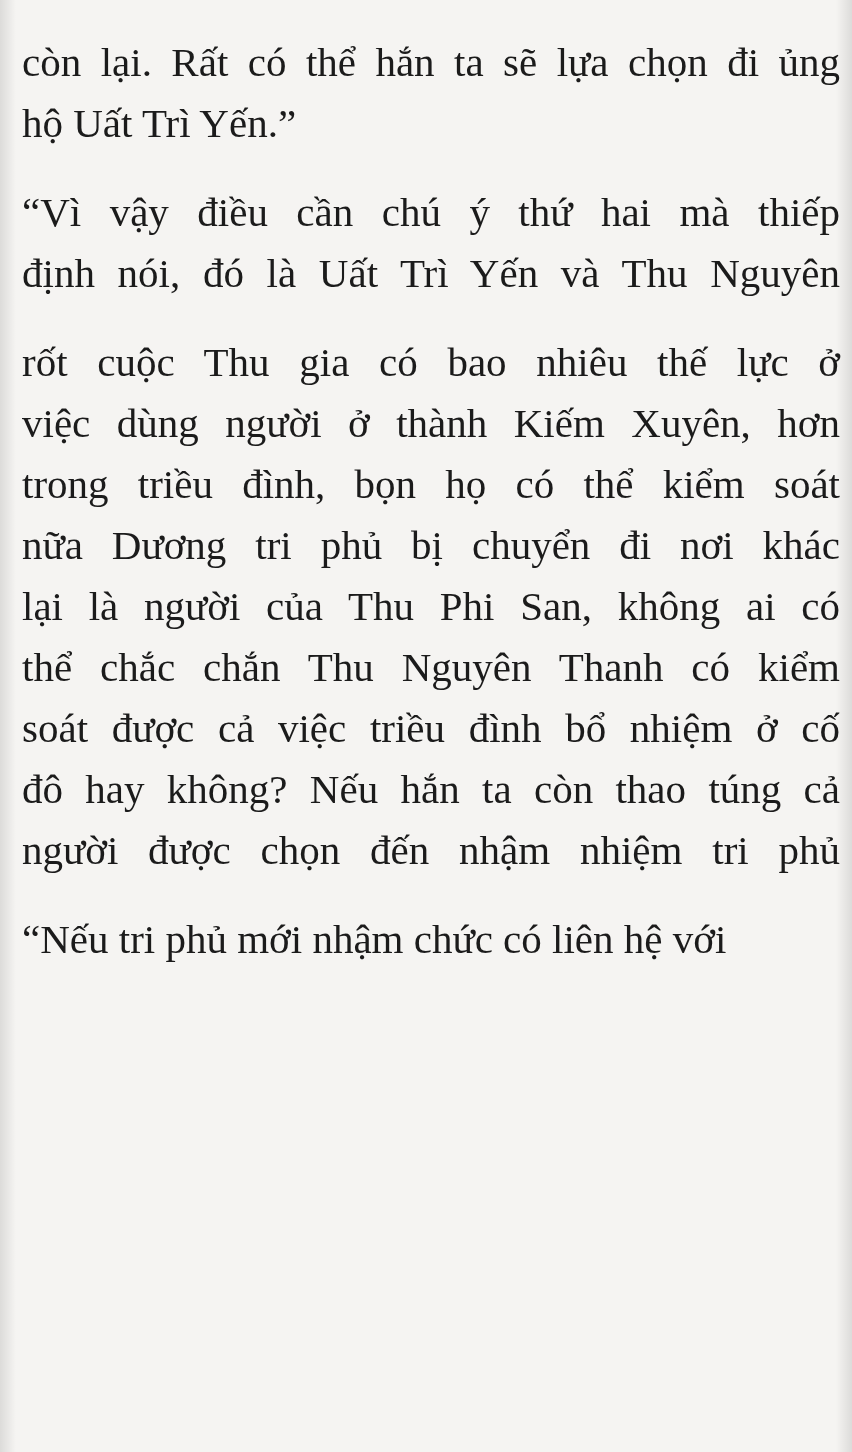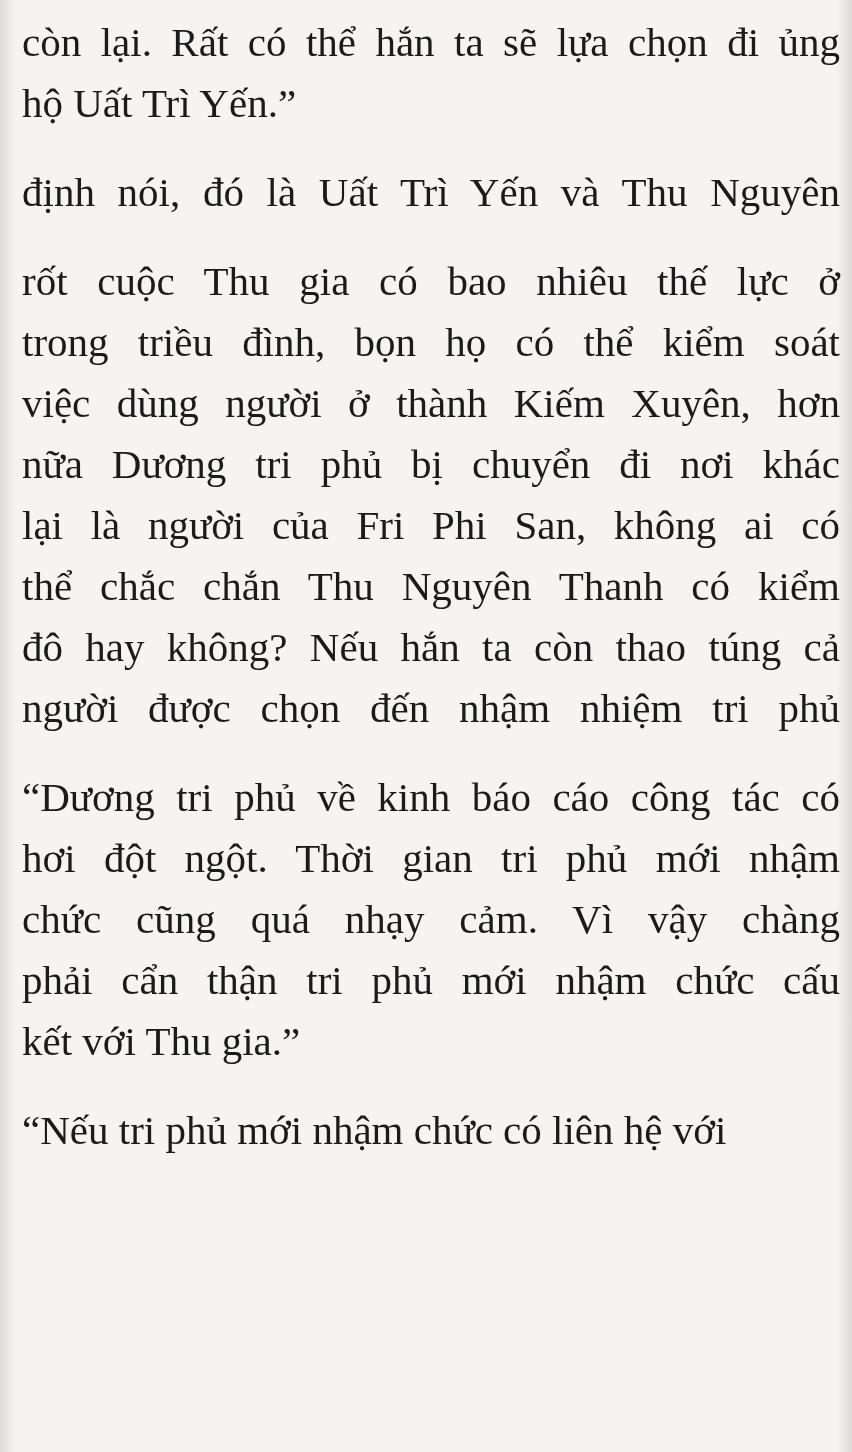--- a/index.html
+++ b/index.html
@@ -8,20 +8,21 @@
     height: 1452px;
     overflow: hidden;
     position: relative;
     background: #f5f4f2;
   }
   .page {
     position: absolute;
     inset: 0;
     box-sizing: border-box;
     padding: 12px 12px 0 22px;
+    margin-top: 20px;
   }
   .paragraph {
     margin: 0 0 28px 0;
     padding: 0;
   }
   .line {
     display: block;
     font-family: "Liberation Serif", "DejaVu Serif", serif;
     font-size: 41px;
     line-height: 61px;
@@ -50,36 +51,31 @@
 <div class="edge-shadow left"></div>
 <div class="edge-shadow right"></div>
 
 <div class="page">
   <div id="text-column" style="color: rgb(27, 27, 27);">
       <p class="paragraph">
         <span class="line">còn lại. Rất có thể hắn ta sẽ lựa chọn đi ủng</span>
         <span class="line last">hộ Uất Trì Yến.”</span>
       </p>
       <p class="paragraph">
+        <span class="line">“Vì vậy điều cần chú ý thứ hai mà thiếp</span>
         <span class="line">định nói, đó là Uất Trì Yến và Thu Nguyên</span>
       </p>
       <p class="paragraph">
         <span class="line">rốt cuộc Thu gia có bao nhiêu thế lực ở</span>
+        <span class="line">việc dùng người ở thành Kiếm Xuyên, hơn</span>
         <span class="line">trong triều đình, bọn họ có thể kiểm soát</span>
-        <span class="line">việc dùng người ở thành Kiếm Xuyên, hơn</span>
         <span class="line">nữa Dương tri phủ bị chuyển đi nơi khác</span>
-        <span class="line">lại là người của Fri Phi San, không ai có</span>
+        <span class="line">lại là người của Thu Phi San, không ai có</span>
         <span class="line">thể chắc chắn Thu Nguyên Thanh có kiểm</span>
+        <span class="line">soát được cả việc triều đình bổ nhiệm ở cố</span>
         <span class="line">đô hay không? Nếu hắn ta còn thao túng cả</span>
         <span class="line">người được chọn đến nhậm nhiệm tri phủ</span>
-      </p>
-      <p class="paragraph">
-        <span class="line">“Dương tri phủ về kinh báo cáo công tác có</span>
-        <span class="line">hơi đột ngột. Thời gian tri phủ mới nhậm</span>
-        <span class="line">chức cũng quá nhạy cảm. Vì vậy chàng</span>
-        <span class="line">phải cẩn thận tri phủ mới nhậm chức cấu</span>
-        <span class="line last">kết với Thu gia.”</span>
       </p>
       <p class="paragraph">
         <span class="line last">“Nếu tri phủ mới nhậm chức có liên hệ với</span>
       </p>
     </div>
 </div>
 
 </body></html>

